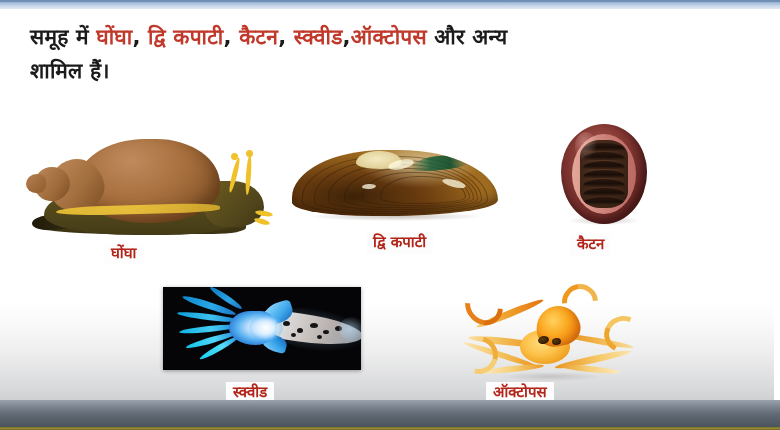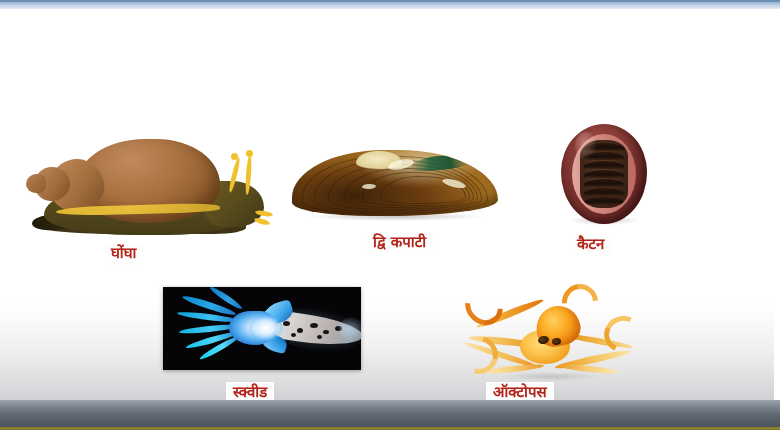--- a/index.html
+++ b/index.html
@@ -466,20 +466,25 @@
 </style>
 </head>
 <body>
 
 <div id="slide">
 
   <div id="top-bar">
     <div id="top-bar-edge"></div>
   </div>
 
+  <div id="heading">
+    <span>समूह में </span><span class="hl">घोंघा</span><span>, </span><span class="hl">द्वि कपाटी</span><span>, </span><span class="hl">कैटन</span><span>, </span><span class="hl">स्क्वीड</span><span>,</span><span class="hl">ऑक्टोपस</span><span> और अन्य</span>
+    <br>
+    <span>शामिल हैं।</span>
+  </div>
 
   <div class="tile" id="snail-tile">
     <div class="pic">
       <div class="snail-foot"></div>
       <div class="snail-tail"></div>
       <div class="snail-body"></div>
       <div class="snail-head"></div>
       <div class="snail-shell"></div>
       <div class="snail-spire1"></div>
       <div class="snail-spire2"></div>

